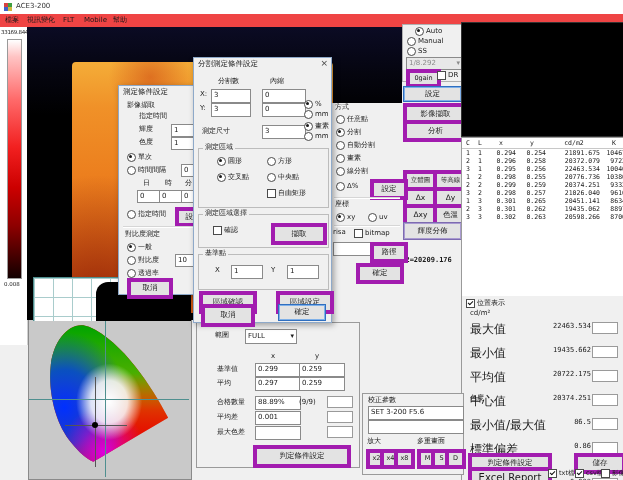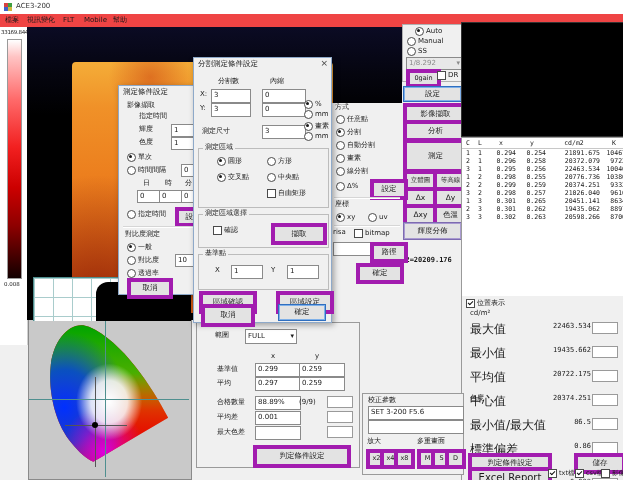--- a/index.html
+++ b/index.html
@@ -260,21 +260,20 @@
     <div class="btn" style="left:3px;top:44px;width:27px;height:11px;font-size:6.5px">0gain</div>
     <div class="chkrow" style="left:34px;top:46px">
         <span class="chk"></span>
         <span>DR</span>
       </div>
   </div>
 
   <div class="btn focus" style="left:403px;top:86px;width:57px;height:14px">設定</div>
   <div class="btn" style="left:403px;top:103px;width:57px;height:14px">影像擷取</div>
   <div class="btn" style="left:403px;top:120px;width:57px;height:14px">分析</div>
-  <div class="btn" style="left:403px;top:139px;width:57px;height:26px">測定</div>
   <div class="btn" style="left:403px;top:170px;width:27px;height:14px;font-size:6.5px">立體圖</div>
   <div class="btn" style="left:433px;top:170px;width:27px;height:14px;font-size:6.5px">等高線</div>
   <div class="btn" style="left:403px;top:187px;width:27px;height:14px">Δx</div>
   <div class="btn" style="left:433px;top:187px;width:27px;height:14px">Δy</div>
   <div class="btn" style="left:403px;top:204px;width:27px;height:14px">Δxy</div>
   <div class="btn" style="left:433px;top:204px;width:27px;height:14px">色溫</div>
   <div class="btn violet" style="left:403px;top:222px;width:57px;height:16px">輝度分佈</div>
   <span class="lbl" style="left:397px;top:257px;font-weight:bold;font-family:'DejaVu Sans Mono',monospace;z-index:2">/m2=20209.176</span>
 
   <div class="abs" style="left:461px;top:22px;width:161px;height:113px;background:#000;border:1px solid #333"></div>

